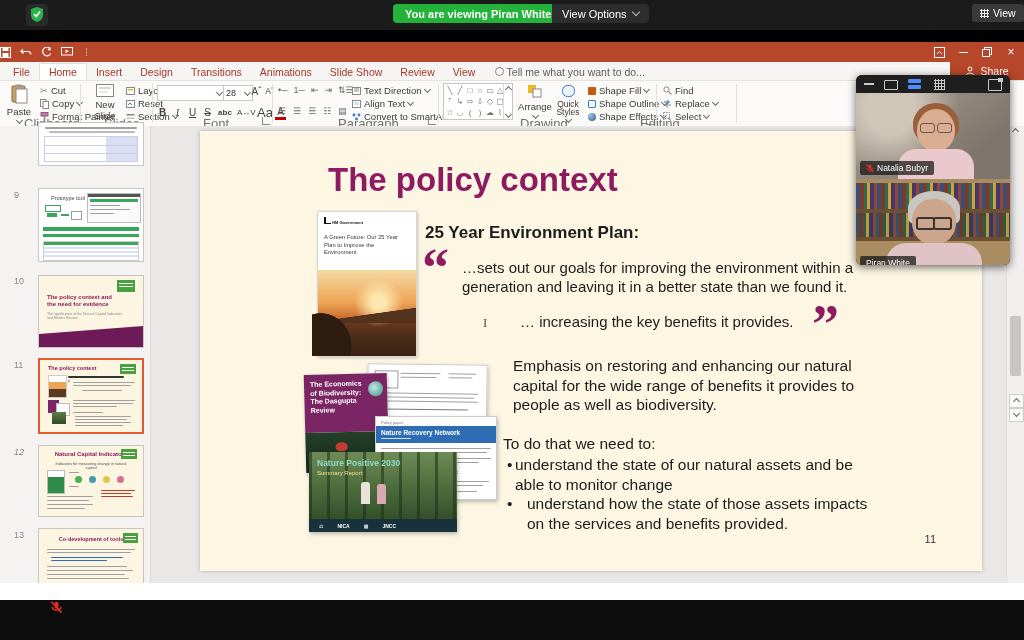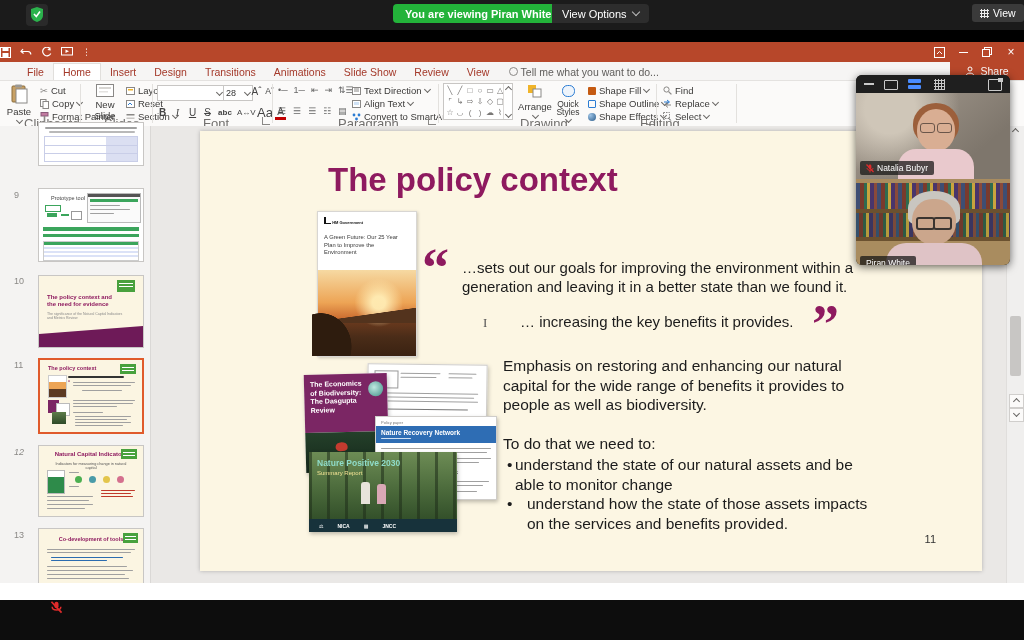--- a/index.html
+++ b/index.html
@@ -137,21 +137,21 @@
           <rect x="2.5" y="0.5" width="7" height="7" fill="none" stroke="#fff"></rect>
           <rect x="0.5" y="2.5" width="7" height="7" fill="#b7472a" stroke="#fff"></rect>
         </svg>
     </div>
     <div class="wc ab" style="right:0;">
         <span style="font-size:12px;">×</span>
       </div>
   </div>
 
   <div id="tabrow" class="ab">
-    <div style="padding-left:18px;">
+    <div style="padding-left:4px;">
       <span class="tab">File</span><span class="tab active">Home</span><span class="tab">Insert</span><span class="tab">Design</span><span class="tab">Transitions</span><span class="tab">Animations</span><span class="tab">Slide Show</span><span class="tab">Review</span><span class="tab">View</span>
       <span class="tellme" style="margin-left:6px;">
         <span style="display:inline-block;width:7px;height:7px;border:1px solid #8a8886;border-radius:50%;position:relative;top:0px;"></span>
         <span>Tell me what you want to do...</span>
       </span>
     </div>
     <div class="sharebtn ab">
       <svg width="10" height="10" viewBox="0 0 10 10">
           <circle cx="5" cy="3" r="2" fill="none" stroke="#fff"></circle>
           <path d="M1.5 9 C1.5 6.5 8.5 6.5 8.5 9" fill="none" stroke="#fff"></path>
@@ -514,28 +514,29 @@
           <span style="display:inline-block;width:5px;height:6px;border-left:2px solid #111;border-bottom:1px solid #111;"></span>
           <span>HM Government</span>
         </div>
         <div class="ab" style="left:6px;top:22px;width:84px;font-size:5.8px;line-height:7.5px;color:#3a3a3a;">A Green Future: Our 25 Year Plan to Improve the Environment</div>
         <div id="coverphoto" class="ab">
           <div class="hill"></div>
             <div class="rock"></div>
         </div>
       </div>
 
+      <div class="ab slidetext" style="left:225px;top:92px;font-size:17px;font-weight:bold;">25 Year Environment Plan:</div>
 
       <div class="ab qmark" style="left:222px;top:122px;">“</div>
       <div class="ab slidetext" style="left:262px;top:127px;width:428px;font-size:15px;line-height:19px;">…sets out our goals for improving the environment within a generation and leaving it in a better state than we found it.</div>
       <div class="ab slidetext" style="left:320px;top:182px;font-size:15px;">… increasing the key benefits it provides.</div>
       <div class="ab qmark" style="left:612px;top:178px;">”</div>
       <div class="ab" style="left:283px;top:184px;font-size:13px;color:#555;font-family:'Liberation Serif',serif;">I</div>
 
-      <div class="ab slidetext" style="left:303px;top:225px;width:378px;font-size:15.5px;line-height:19.5px;">Emphasis on restoring and enhancing our natural capital for the wide range of benefits it provides to people as well as biodiversity.</div>
+      <div class="ab slidetext" style="left:313px;top:225px;width:378px;font-size:15.5px;line-height:19.5px;">Emphasis on restoring and enhancing our natural capital for the wide range of benefits it provides to people as well as biodiversity.</div>
       <div class="ab slidetext" style="left:303px;top:304px;font-size:15.5px;">To do that we need to:</div>
       <div class="ab slidetext" style="left:303px;top:324px;width:372px;font-size:15.5px;line-height:19.5px;">
         <span style="position:absolute;left:4px;">•</span>
         <span style="display:block;margin-left:12px;">understand the state of our natural assets and be able to monitor change</span>
       </div>
       <div class="ab slidetext" style="left:303px;top:363px;width:372px;font-size:15.5px;line-height:19.5px;">
         <span style="position:absolute;left:4px;">•</span>
         <span style="display:block;margin-left:24px;">understand how the state of those assets impacts on the services and benefits provided.</span>
       </div>
 

